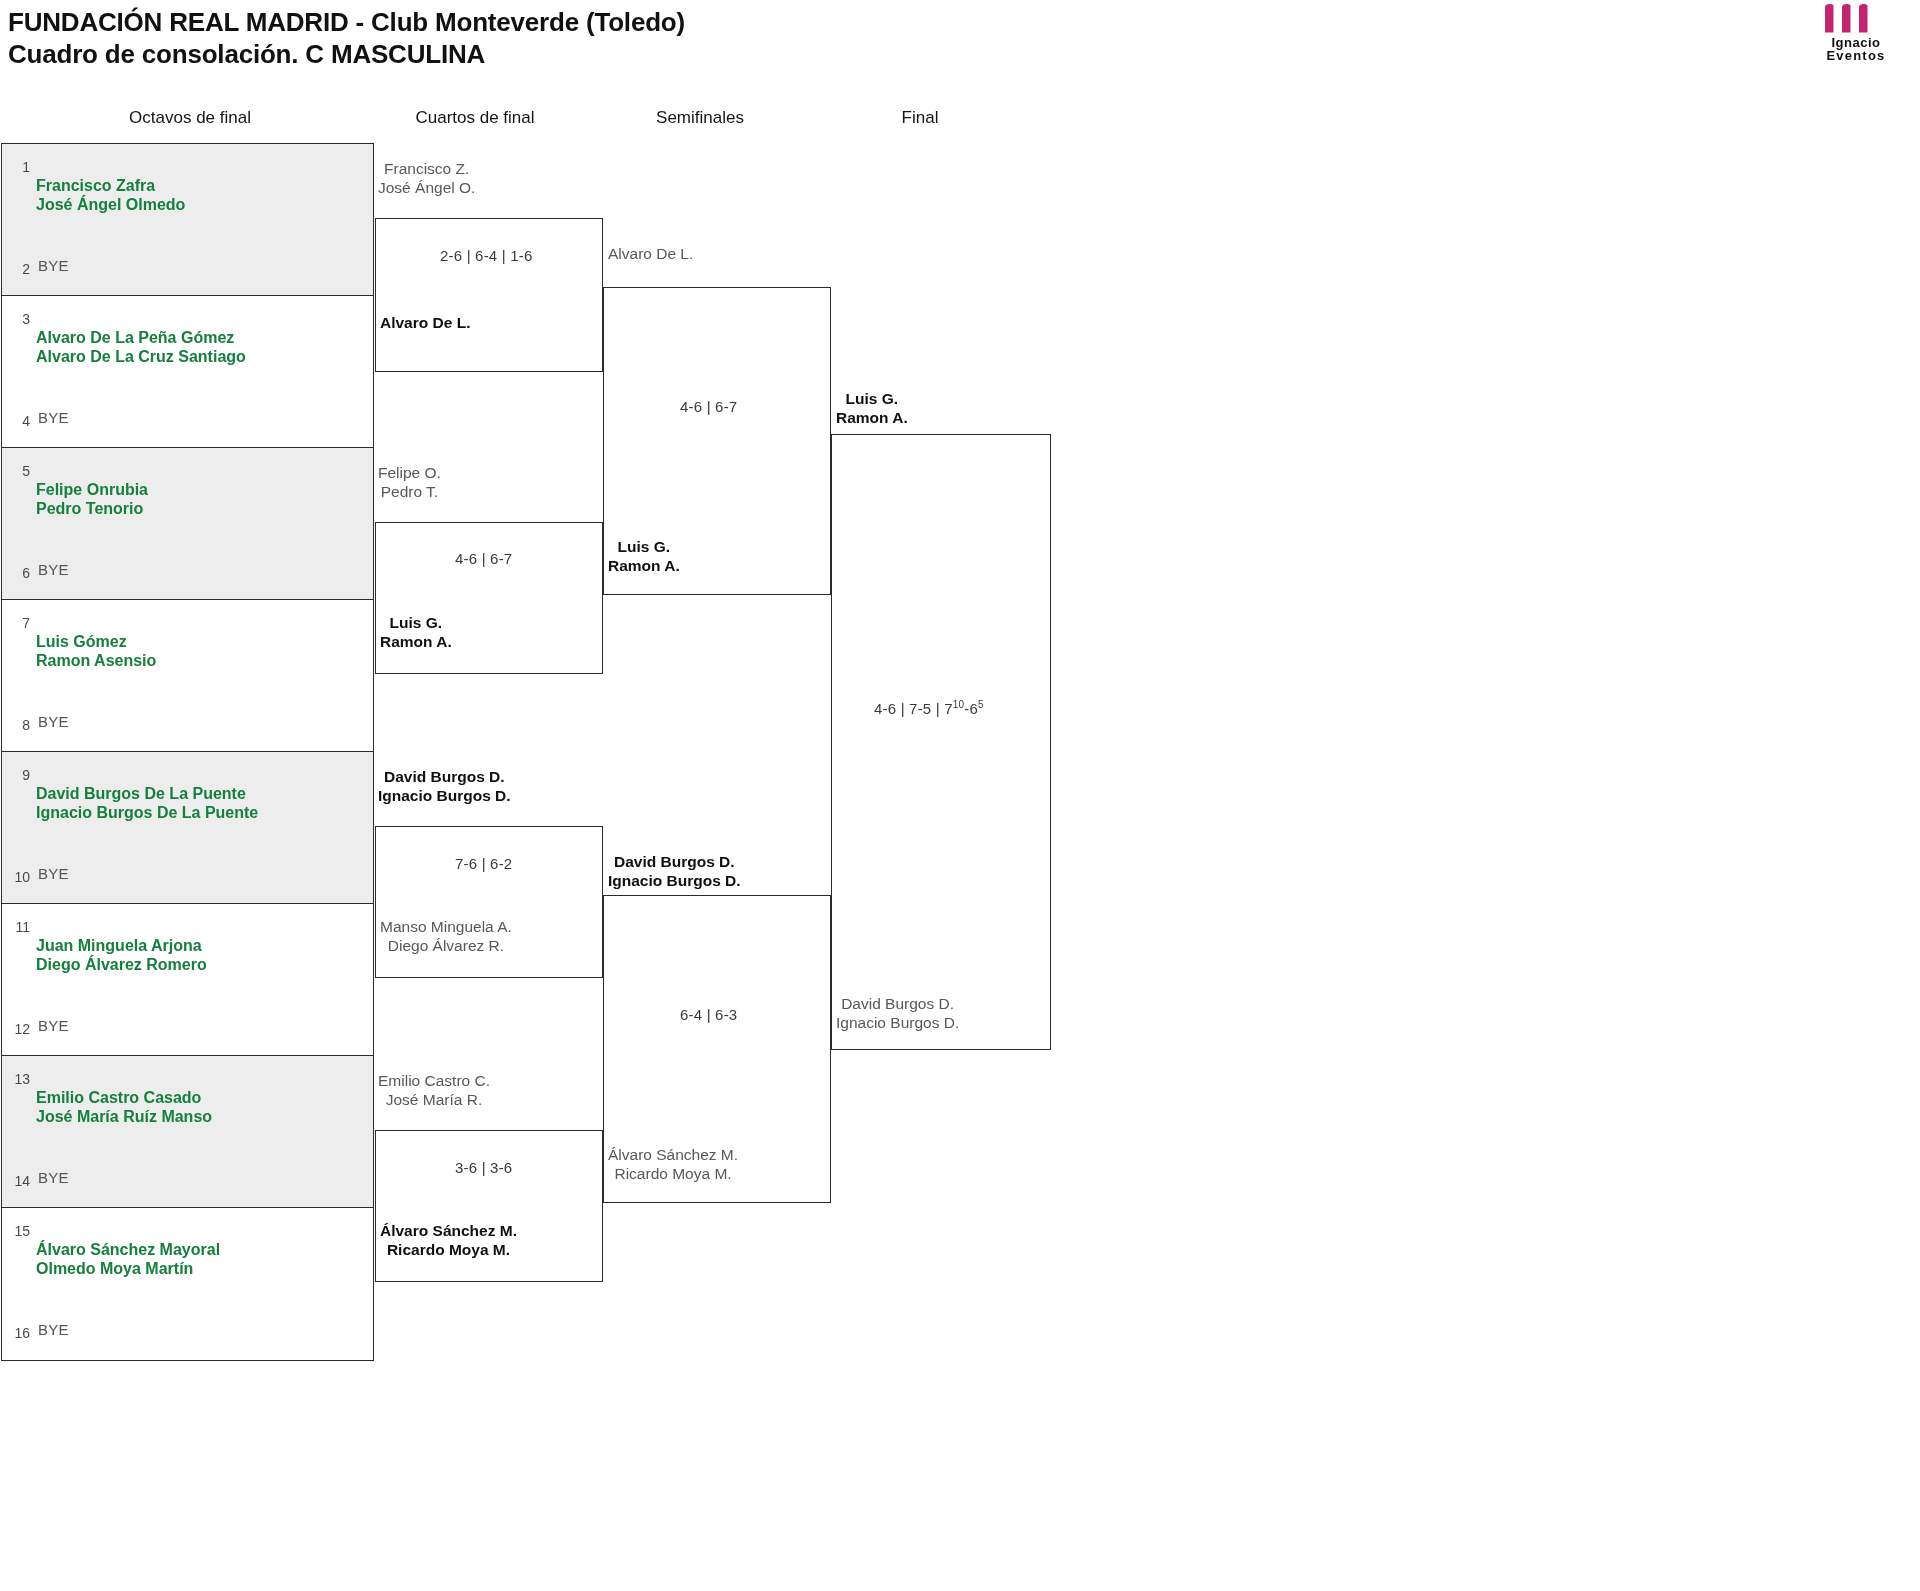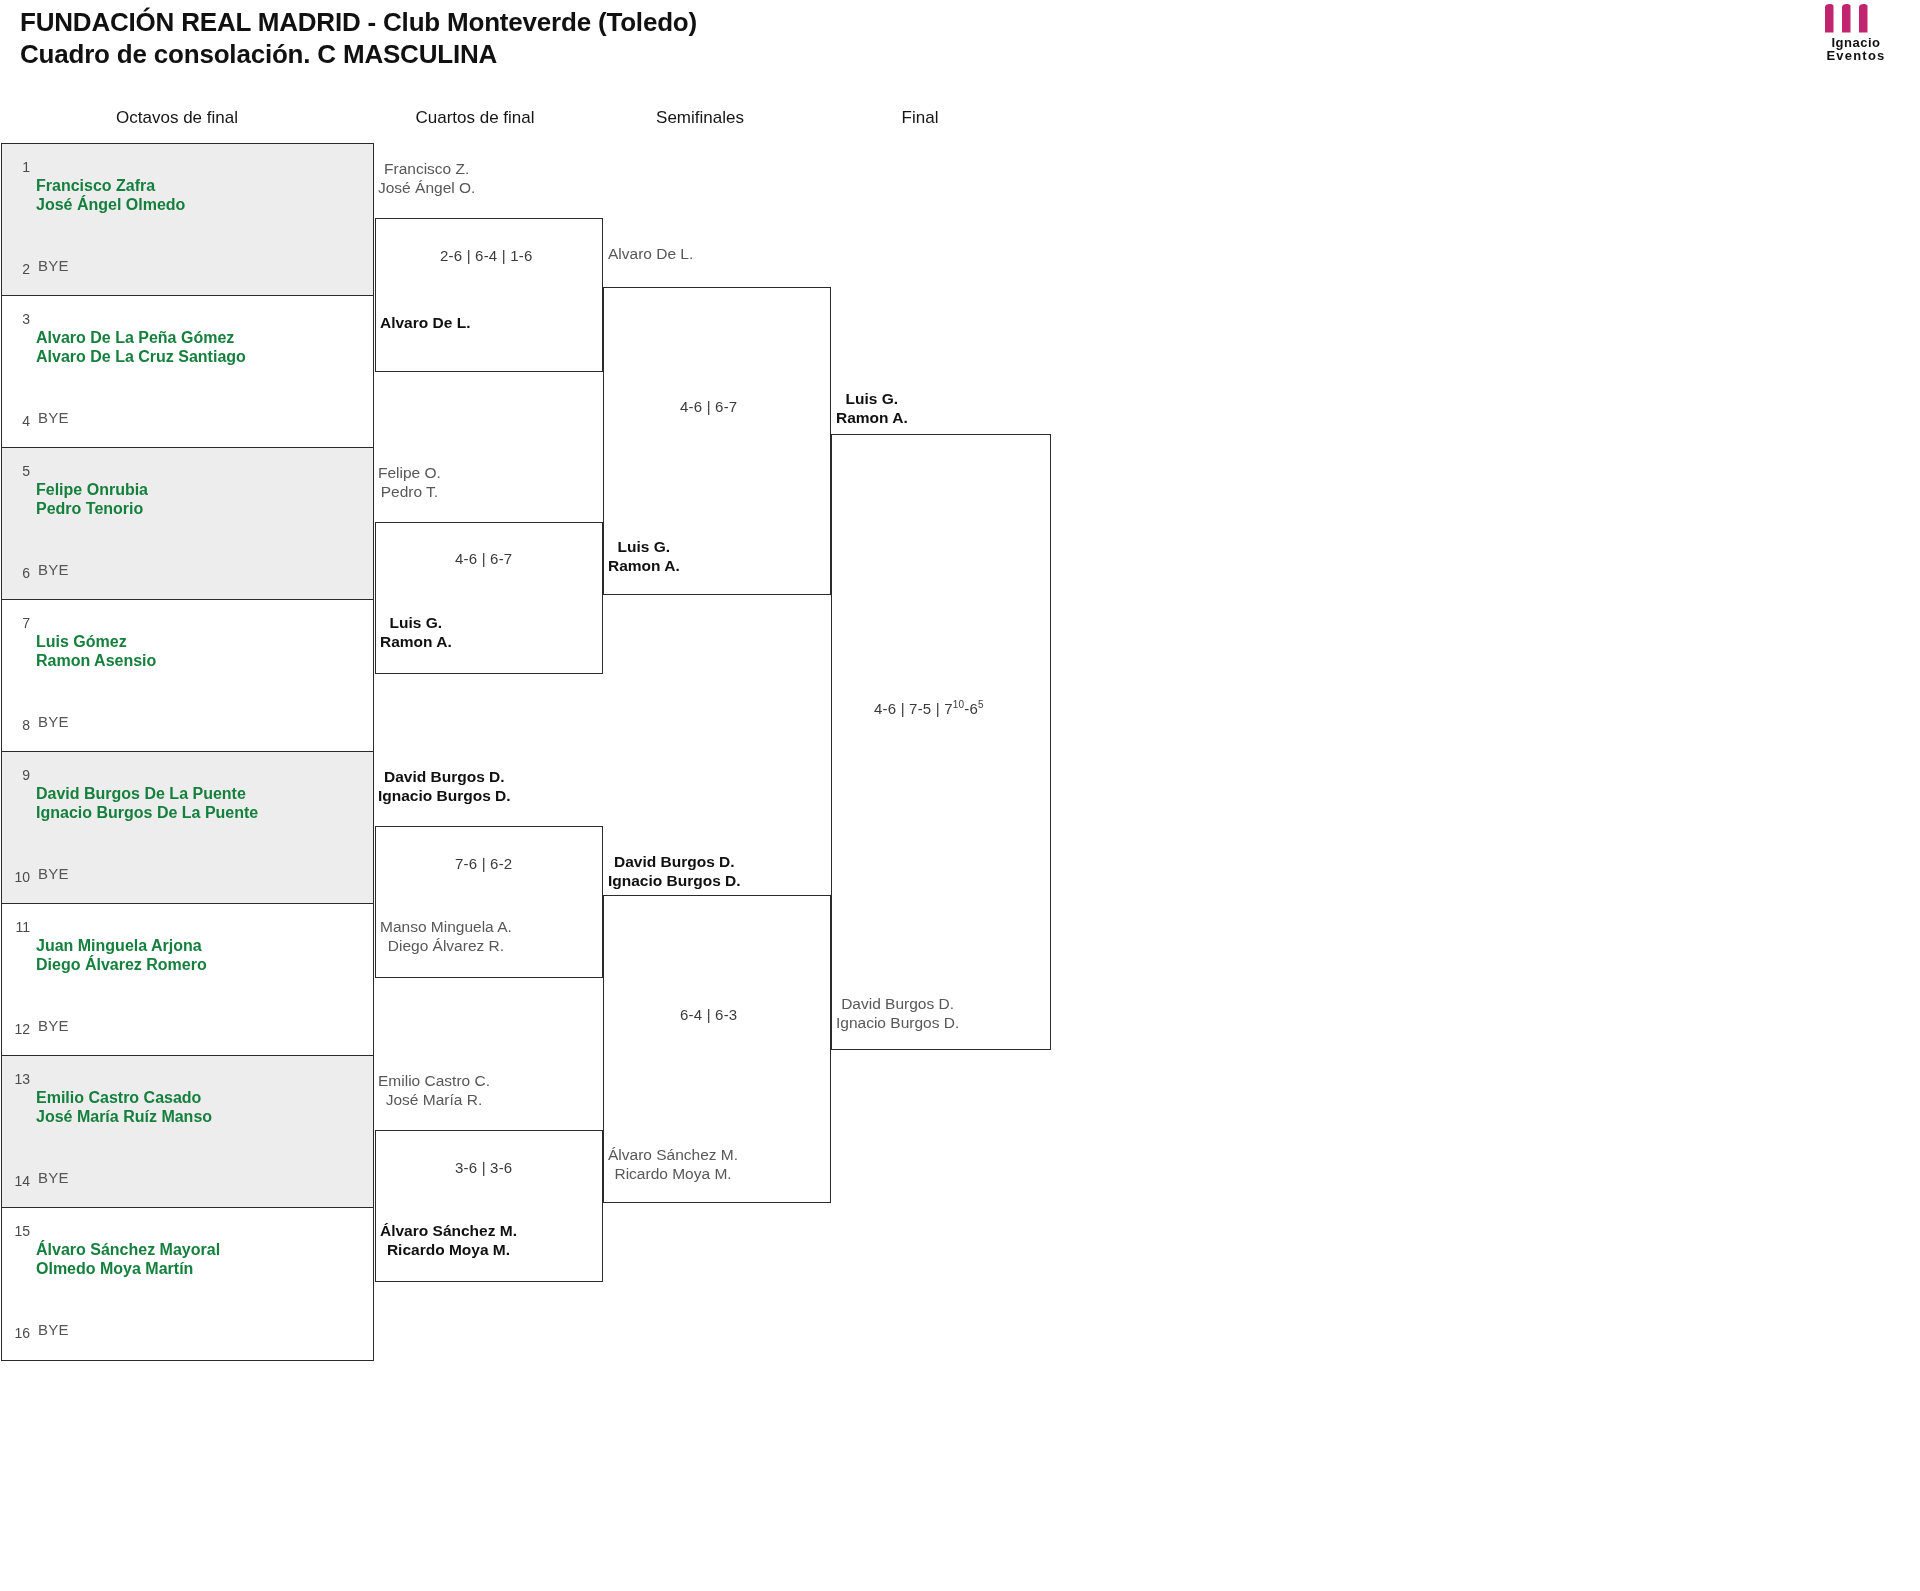--- a/index.html
+++ b/index.html
@@ -28,21 +28,20 @@
     top: 6px;
     width: 1200px;
   }
   .title-line {
     font-size: 26px;
     font-weight: bold;
     letter-spacing: -0.2px;
     line-height: 32px;
     color: #111111;
     white-space: nowrap;
-    margin-left: 12px;
   }
 
   
   .logo {
     position: absolute;
     left: 1800px;
     top: 2px;
     width: 112px;
     height: 68px;
     text-align: center;
@@ -172,21 +171,21 @@
       <path d="M20 6 C20 2 27 1 30 4 L30 36 L20 36 Z" fill="#c1256f"></path>
       <path d="M40 6 C40 2 47 1 50 4 L50 36 L40 36 Z" fill="#c1256f"></path>
       <path d="M60 6 C60 2 67 1 70 4 L70 36 L60 36 Z" fill="#c1256f"></path>
     </svg>
     <div class="logo-text">
       <div class="l1">Ignacio</div>
       <div class="l2">Eventos</div>
     </div>
   </div>
 
-  <div class="round-head" style="left:52px;  width:250px;">Octavos de final</div>
+  <div class="round-head" style="left:65px;  width:250px;">Octavos de final</div>
   <div class="round-head" style="left:360px; width:230px;">Cuartos de final</div>
   <div class="round-head" style="left:600px; width:200px;">Semifinales</div>
   <div class="round-head" style="left:840px; width:160px;">Final</div>
 
   <div class="r1-wrap">
 
     <div class="r1-pair shaded">
       <div class="r1-seed top">1</div>
       <div class="r1-names">
         <div>Francisco Zafra</div>

